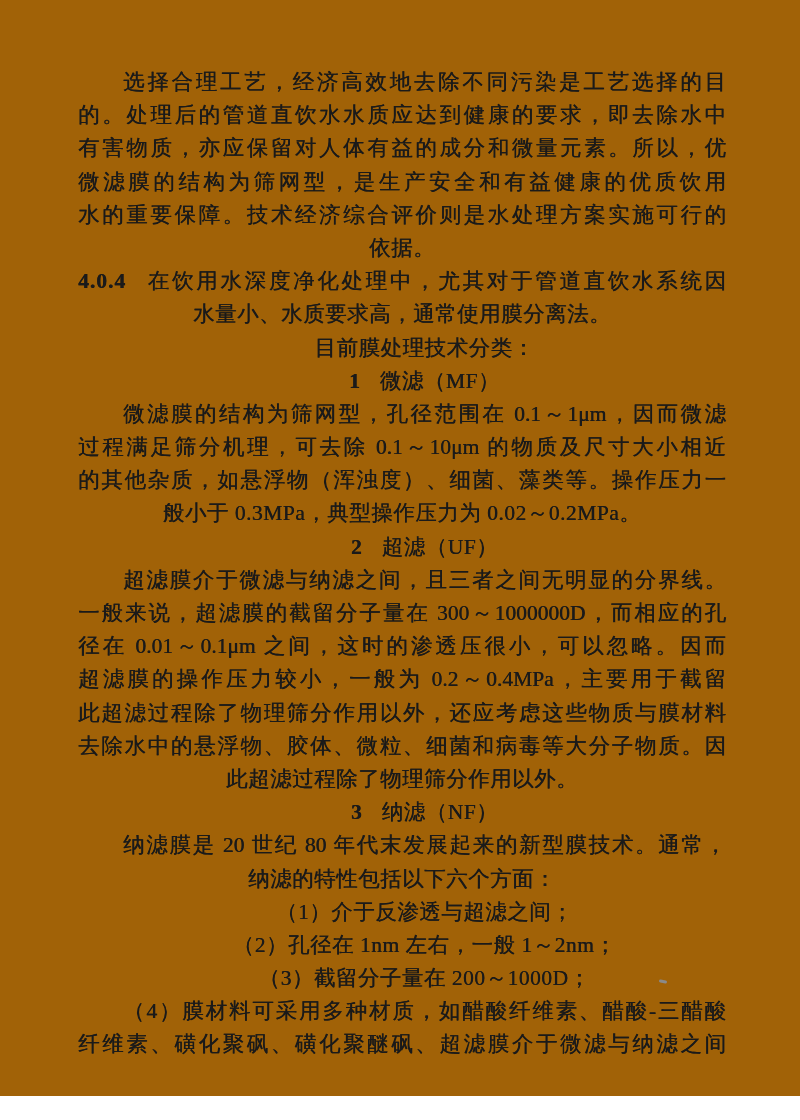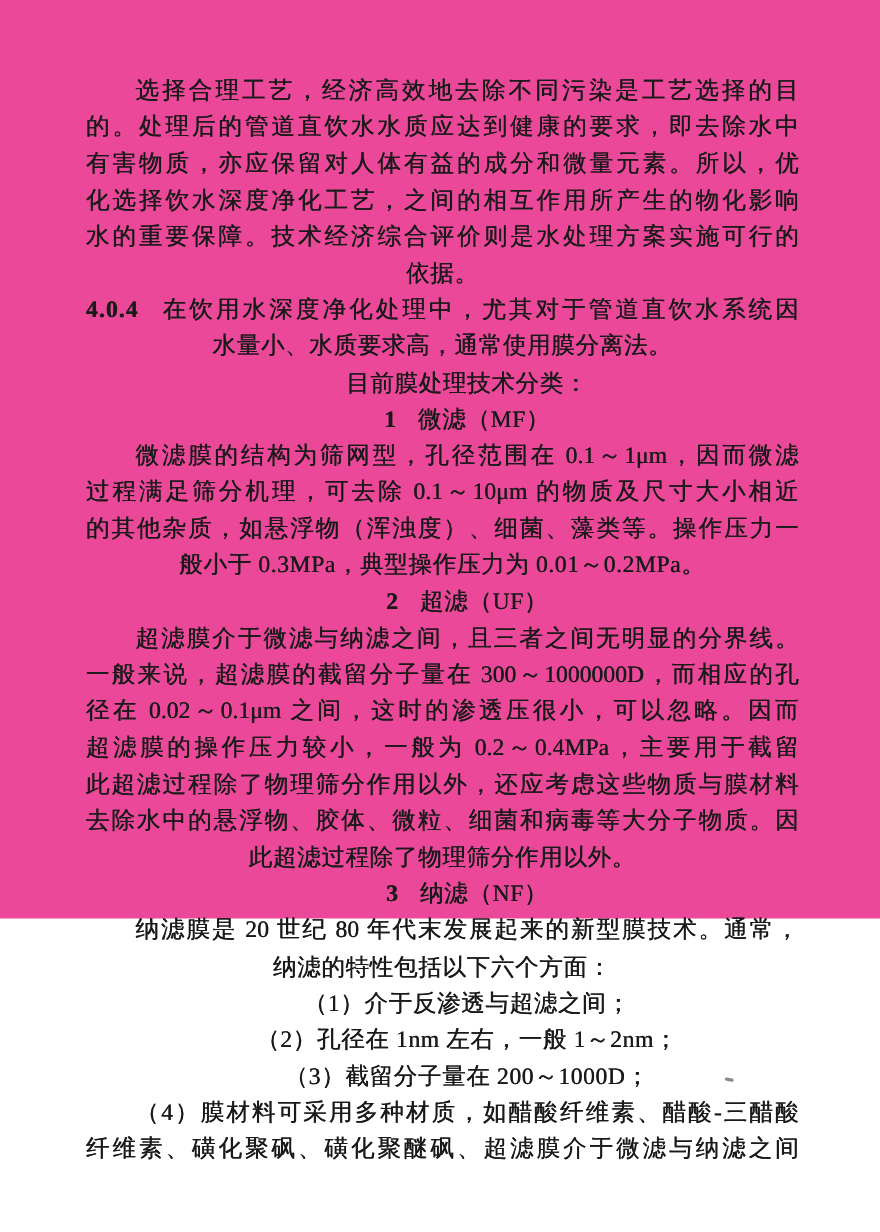--- a/index.html
+++ b/index.html
@@ -8,22 +8,22 @@
   }
   body {
     width: 800px;
     height: 1120px;
     background: #ffffff;
     overflow: hidden;
   }
   .page {
     position: relative;
     width: 800px;
-    height: 835px;
-    background: #ec4899;
+    height: 1096px;
+    background: #a16207;
     font-family: "Liberation Serif", "DejaVu Serif", serif;
   }
   .textblock {
     position: absolute;
     left: 78px;
     top: 66px;
     width: 648px;
     color: #1a1a1a;
   }
   .line {
@@ -66,45 +66,45 @@
 </style>
 </head>
 <body>
 
 <div class="page">
   <div class="textblock">
 
     <div class="line just indent">选择合理工艺，经济高效地去除不同污染是工艺选择的目</div>
     <div class="line just">的。处理后的管道直饮水水质应达到健康的要求，即去除水中</div>
     <div class="line just">有害物质，亦应保留对人体有益的成分和微量元素。所以，优</div>
-    <div class="line just">化选择饮水深度净化工艺，之间的相互作用所产生的物化影响</div>
+    <div class="line just">微滤膜的结构为筛网型，是生产安全和有益健康的优质饮用</div>
     <div class="line just">水的重要保障。技术经济综合评价则是水处理方案实施可行的</div>
     <div class="line">依据。</div>
 
     <div class="line just">
       <span class="num">4.0.4</span><span>在饮用水深度净化处理中，尤其对于管道直饮水系统因</span>
     </div>
     <div class="line">水量小、水质要求高，通常使用膜分离法。</div>
 
     <div class="line indent">目前膜处理技术分类：</div>
 
     <div class="line indent">
       <span class="num">1</span><span>微滤（MF）</span>
     </div>
     <div class="line just indent">微滤膜的结构为筛网型，孔径范围在 0.1～1μm，因而微滤</div>
     <div class="line just">过程满足筛分机理，可去除 0.1～10μm 的物质及尺寸大小相近</div>
     <div class="line just">的其他杂质，如悬浮物（浑浊度）、细菌、藻类等。操作压力一</div>
-    <div class="line">般小于 0.3MPa，典型操作压力为 0.01～0.2MPa。</div>
+    <div class="line">般小于 0.3MPa，典型操作压力为 0.02～0.2MPa。</div>
 
     <div class="line indent">
       <span class="num">2</span><span>超滤（UF）</span>
     </div>
     <div class="line just indent">超滤膜介于微滤与纳滤之间，且三者之间无明显的分界线。</div>
     <div class="line just">一般来说，超滤膜的截留分子量在 300～1000000D，而相应的孔</div>
-    <div class="line just">径在 0.02～0.1μm 之间，这时的渗透压很小，可以忽略。因而</div>
+    <div class="line just">径在 0.01～0.1μm 之间，这时的渗透压很小，可以忽略。因而</div>
     <div class="line just">超滤膜的操作压力较小，一般为 0.2～0.4MPa，主要用于截留</div>
     <div class="line just">此超滤过程除了物理筛分作用以外，还应考虑这些物质与膜材料</div>
     <div class="line just">去除水中的悬浮物、胶体、微粒、细菌和病毒等大分子物质。因</div>
     <div class="line">此超滤过程除了物理筛分作用以外。</div>
 
     <div class="line indent">
       <span class="num">3</span><span>纳滤（NF）</span>
     </div>
     <div class="line just indent">纳滤膜是 20 世纪 80 年代末发展起来的新型膜技术。通常，</div>
     <div class="line">纳滤的特性包括以下六个方面：</div>

